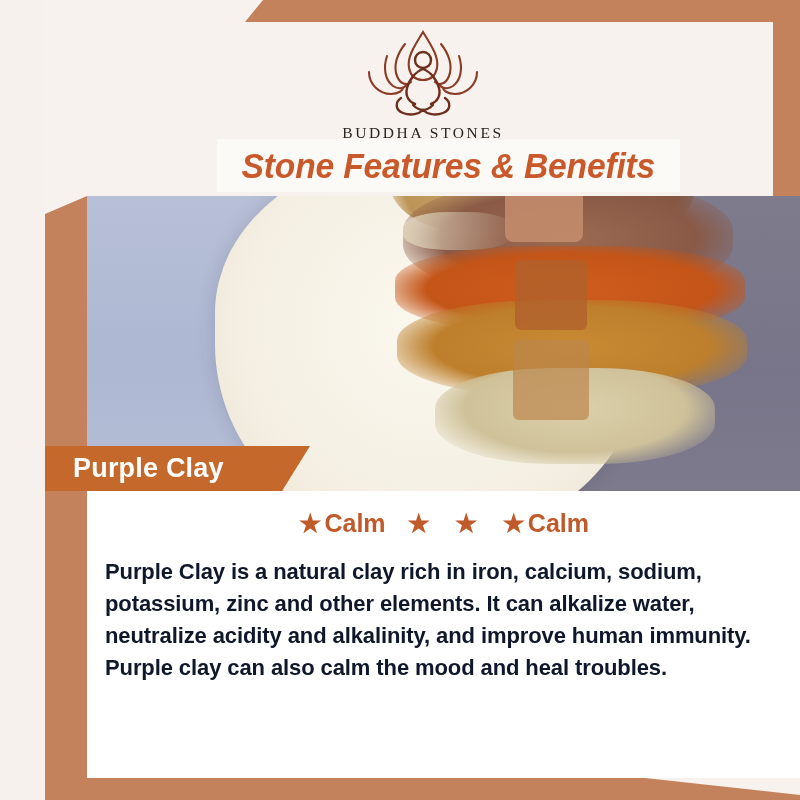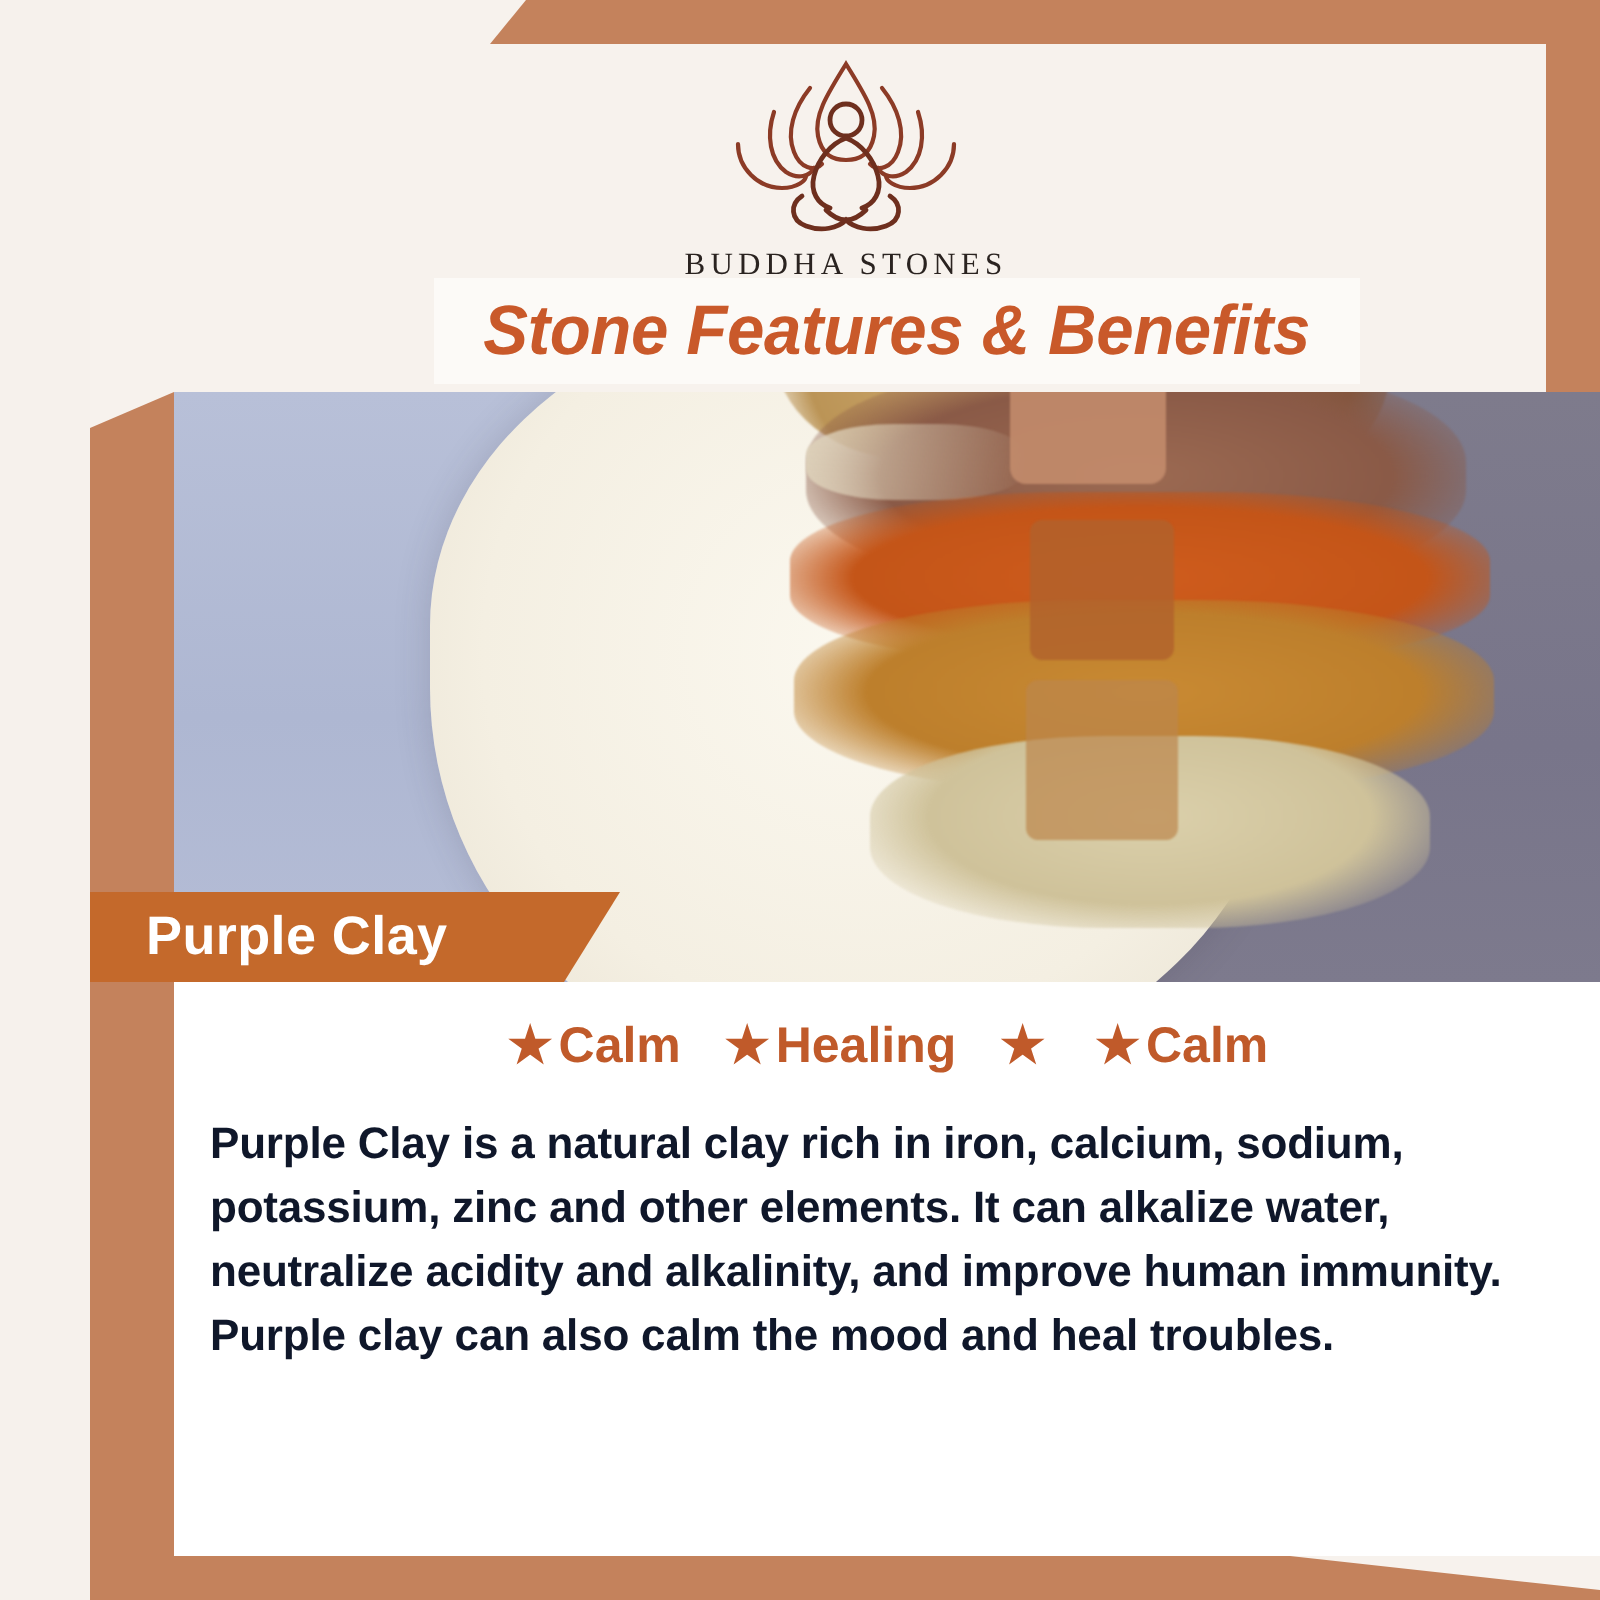--- a/index.html
+++ b/index.html
@@ -283,21 +283,20 @@
   </div>
 
   <div id="body-card">
     <div id="features">
       <div class="feature">
         <span class="star">★</span>
         <span>Calm</span>
       </div>
       <div class="feature">
         <span class="star">★</span>
-        <span>Healing</span>
       </div>
       <div class="feature">
         <span class="star">★</span>
       </div>
       <div class="feature">
         <span class="star">★</span>
         <span>Calm</span>
       </div>
     </div>
     <div id="description">Purple Clay is a natural clay rich in iron, calcium, sodium, potassium, zinc and other elements. It can alkalize water, neutralize acidity and alkalinity, and improve human immunity. Purple clay can also calm the mood and heal troubles.</div>

